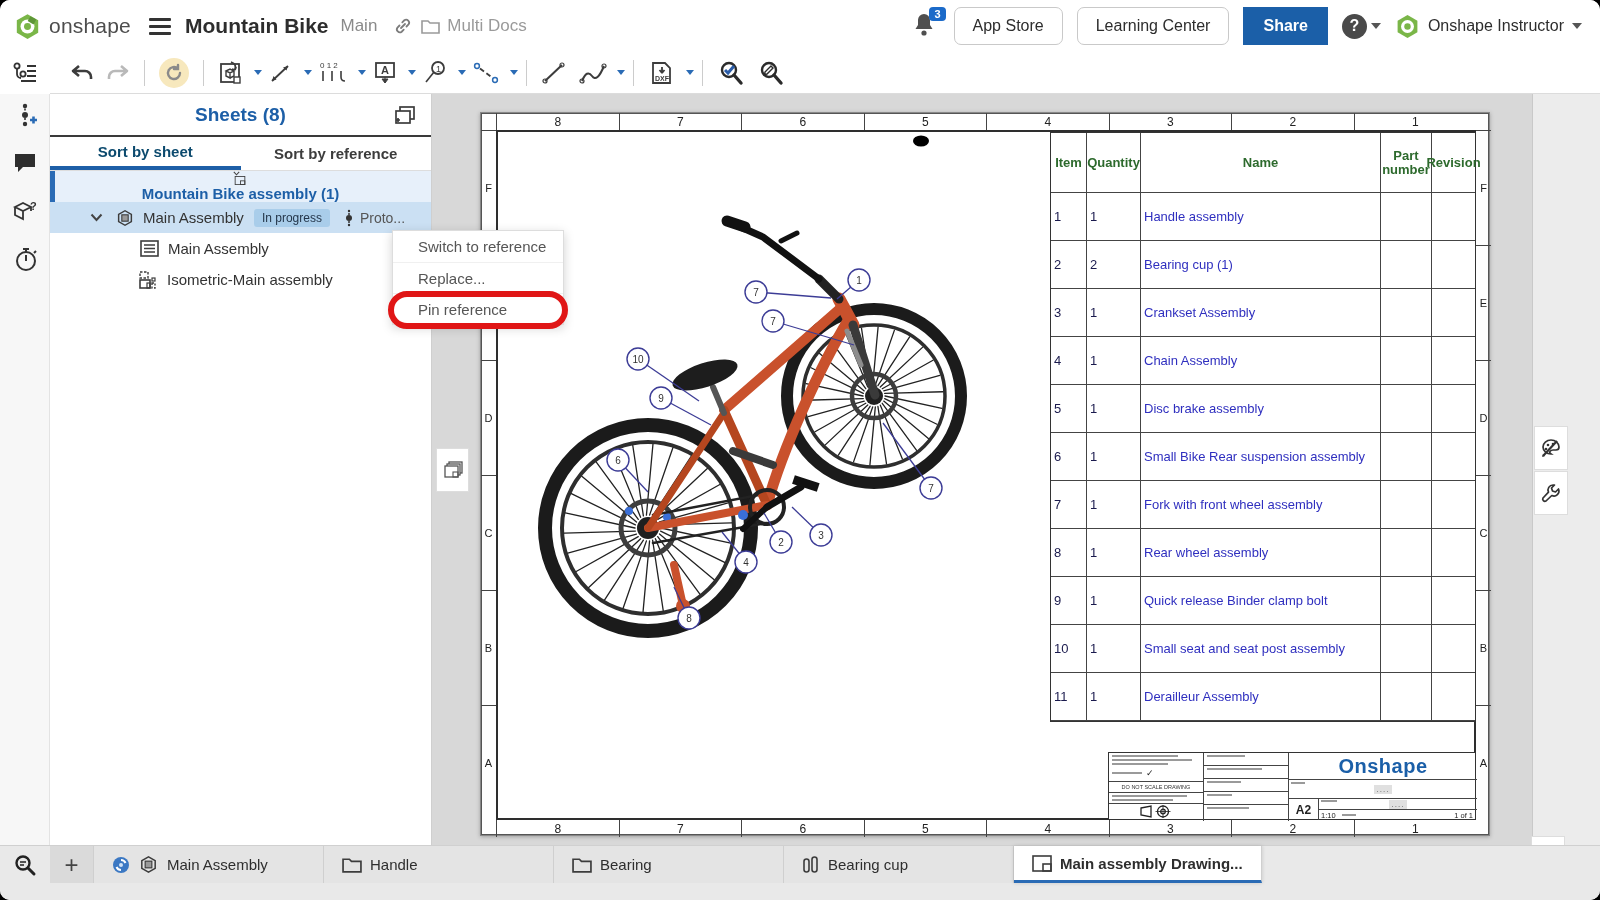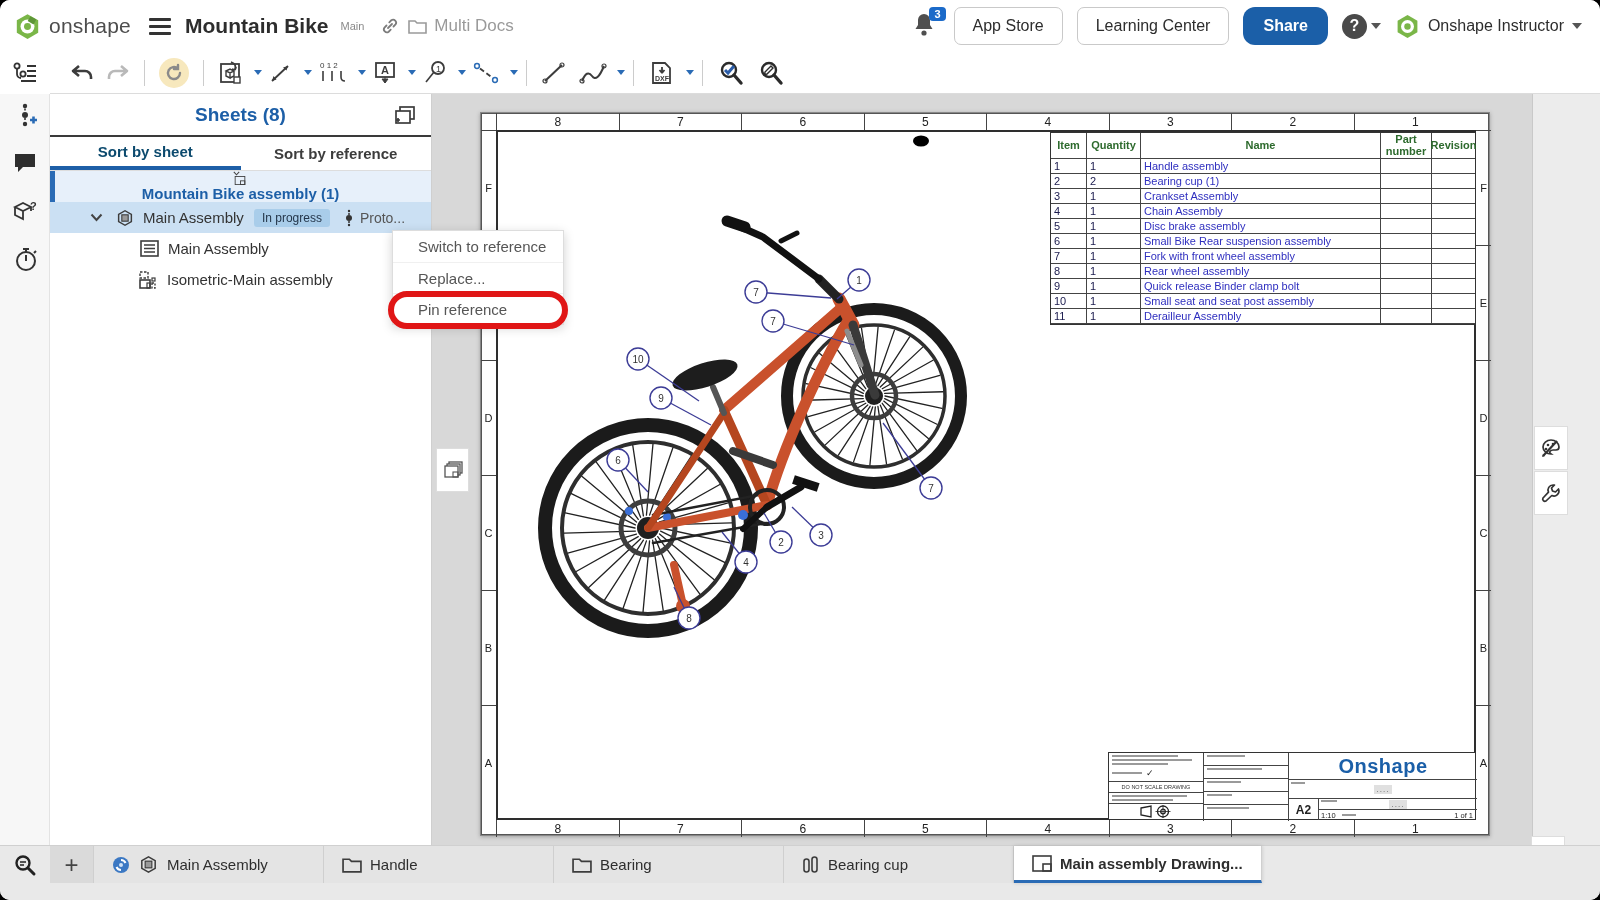--- a/index.html
+++ b/index.html
@@ -6,28 +6,28 @@
   html,body { width:1600px; height:900px; background:#000; font-family:"Liberation Sans", sans-serif; }
   #window { position:relative; width:1600px; height:900px; background:#fff; border-radius:10px; overflow:hidden; }
 
   
   #header { position:absolute; left:0; top:0; width:1600px; height:52px; background:#fff; display:flex; align-items:center; }
   .logo-wrap { display:flex; align-items:center; gap:8px; padding-left:14px; }
   .logo-word { font-size:21px; color:#4d4d4d; font-weight:500; letter-spacing:.2px; }
   .hamburger { margin-left:18px; width:22px; cursor:pointer; }
   .hamburger div { height:3px; background:#333; margin:4px 0; border-radius:1px; }
   .doc-title { margin-left:14px; font-size:21px; font-weight:bold; color:#2d2d2d; }
-  .ws-name { margin-left:12px; font-size:11px; color:#8a8a8a; }
+  .ws-name { margin-left:12px; font-size:17px; color:#8a8a8a; }
   .link-ic { margin-left:16px; }
   .folder-lbl { margin-left:8px; font-size:17px; color:#9a9a9a; display:flex; align-items:center; gap:7px; }
   #header-right { margin-left:auto; display:flex; align-items:center; gap:14px; padding-right:18px; }
   .bell-wrap { position:relative; width:28px; height:30px; }
   .badge { position:absolute; top:-4px; right:-6px; background:#1b6ac9; color:#fff; font-size:11px; font-weight:bold; padding:1px 5px; border-radius:4px; }
   .hdr-btn { background:#fff; border:1px solid #c9c9c9; border-radius:7px; font-size:16px; color:#2d2d2d; padding:9px 18px; cursor:pointer; font-family:"Liberation Sans",sans-serif; }
-  .share-btn { background:#1b5fa8; border:none; color:#fff; border-radius:12px; font-size:16px; font-weight:bold; padding:10px 20px; cursor:pointer; }
+  .share-btn { background:#1b5fa8; border:none; color:#fff; border-radius:0; font-size:16px; font-weight:bold; padding:10px 20px; cursor:pointer; }
   .help-wrap { display:flex; align-items:center; gap:4px; cursor:pointer; }
   .help-circle { width:25px; height:25px; border-radius:50%; background:#4a4a4a; color:#fff; font-weight:bold; font-size:16px; display:flex; align-items:center; justify-content:center; }
   .caret { width:0; height:0; border-left:5px solid transparent; border-right:5px solid transparent; border-top:6px solid #555; }
   .user-wrap { display:flex; align-items:center; gap:8px; cursor:pointer; font-size:16px; color:#2d2d2d; }
 
   
   #toolbar { position:absolute; left:50px; top:52px; width:1550px; height:42px; background:#fff; display:flex; align-items:center; border-bottom:1px solid #dcdcdc; }
   .tb-ic { display:flex; align-items:center; margin:0 6px; cursor:pointer; }
   .tb-sep { width:1px; height:26px; background:#ccc; margin:0 8px; }
   .tb-caret { width:0; height:0; border-left:4px solid transparent; border-right:4px solid transparent; border-top:5px solid #2a6bb5; margin-left:4px; cursor:pointer; }
@@ -68,21 +68,21 @@
   #sheet { position:absolute; left:48px; top:18px; width:1010px; height:724px; background:#fff; border:1px solid #888; box-shadow:0 1px 4px rgba(0,0,0,.25); }
   .ref-row { position:absolute; left:15px; width:980px; height:17px; display:flex; }
   .ref-col { position:absolute; top:17px; width:15px; height:690px; display:flex; flex-direction:column; }
   .ref-cell { flex:1; display:flex; align-items:center; justify-content:center; font-size:12px; color:#222; border-left:1px solid #444; }
   .ref-cell-v { flex:1; display:flex; align-items:center; justify-content:center; font-size:11px; color:#222; border-top:1px solid #444; }
   #inner-frame { position:absolute; left:15px; top:17px; width:980px; height:690px; border:2px solid #2e2e2e; }
   #sheet-outline { position:absolute; inset:0; border:1px solid #555; pointer-events:none; }
 
   
   #bom { position:absolute; left:569px; top:19px; width:426px; background:#fff; border:1px solid #333; display:grid; grid-template-columns:36px 54px 240px 51px 43px; z-index:5; }
-  .bom-cell { border-right:1px solid #444; border-bottom:1px solid #444; font-size:11px; padding:1px 3px; display:flex; align-items:center; min-height:14px; color:#1a1a4d; }
+  .bom-cell { border-right:1px solid #444; border-bottom:1px solid #444; font-size:13px; padding:16px 3px; display:flex; align-items:center; min-height:14px; color:#1a1a4d; }
   .bom-cell:nth-child(5n) { border-right:none; }
   .bom-h { justify-content:center; text-align:center; color:#2d6a2d; font-weight:bold; min-height:19px; line-height:1.05; }
   .bom-name { color:#2f2fbf; }
 
   
   #title-block { position:absolute; left:627px; top:639px; width:368px; height:68px; background:#fff; border:1px solid #333; z-index:5; font-size:5px; color:#444; }
   .tb-line { background:#9a9a9a; height:2px; margin:2px 3px; }
   .dots { background:#e0e0e0; color:#555; font-size:8px; letter-spacing:1px; padding:0 3px; }
   #onshape-logo-tb { color:#1b5fa8; font-weight:bold; font-size:20px; letter-spacing:.5px; }
 

